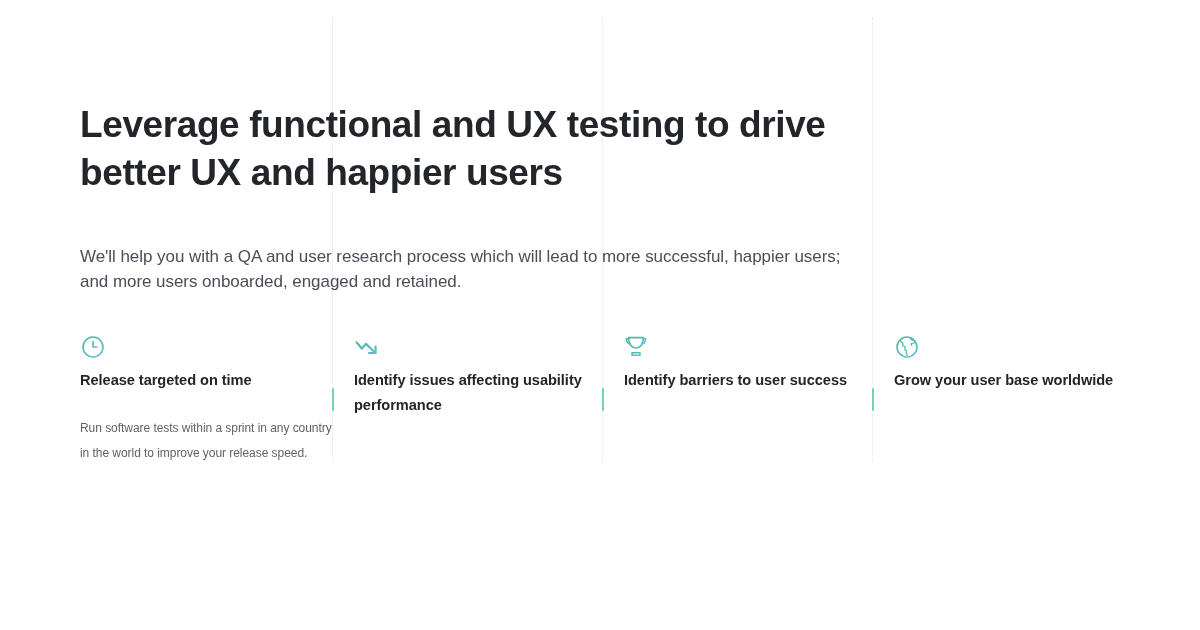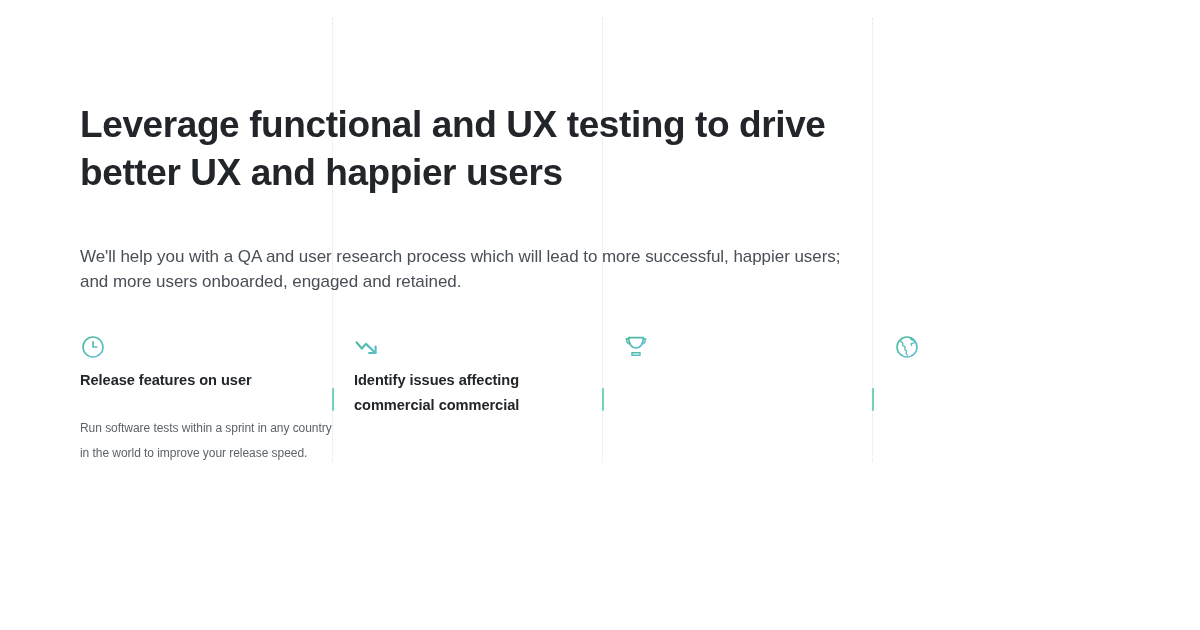--- a/index.html
+++ b/index.html
@@ -137,41 +137,41 @@
             <defs>
               <linearGradient id="g1" x1="0" y1="0" x2="1" y2="1">
                 <stop offset="0" stop-color="#4cb99b"></stop>
                 <stop offset="1" stop-color="#5fbfd6"></stop>
               </linearGradient>
             </defs>
             <circle cx="12" cy="12" r="9.2" stroke="url(#g1)" stroke-width="1.5"></circle>
             <path d="M12 7.2V12h3.6" stroke="url(#g1)" stroke-width="1.5" stroke-linecap="round" stroke-linejoin="round"></path>
           </svg>
         </span>
-        <div class="col-title">Release features on user</div>
+        <div class="col-title">Release targeted on time</div>
         <div class="col-body">Run software tests within a sprint in any country in the world to improve your release speed.</div>
       </div>
     </div>
 
     <div class="col c2">
       <div class="col-inner">
         <div class="accent-bar"></div>
         <span class="icon-wrap">
           <svg width="27" height="26" viewBox="0 0 26 24" fill="none">
             <defs>
               <linearGradient id="g2" x1="0" y1="0" x2="1" y2="1">
                 <stop offset="0" stop-color="#4cb99b"></stop>
                 <stop offset="1" stop-color="#5fbfd6"></stop>
               </linearGradient>
             </defs>
             <path d="M2.5 7.5L7.5 13.5L11.5 9L20.5 17.5" stroke="url(#g2)" stroke-width="2.1" stroke-linecap="round" stroke-linejoin="round"></path>
             <path d="M20.8 11.6V17.8H14.6" stroke="url(#g2)" stroke-width="2.1" stroke-linecap="round" stroke-linejoin="round"></path>
           </svg>
         </span>
-        <div class="col-title">Identify issues affecting commercial commercial</div>
+        <div class="col-title">Identify issues affecting usability performance</div>
       </div>
     </div>
 
     <div class="col c3">
       <div class="col-inner">
         <div class="accent-bar"></div>
         <span class="icon-wrap">
           <svg width="24" height="26" viewBox="0 0 22 24" fill="none">
             <defs>
               <linearGradient id="g3" x1="0" y1="0" x2="1" y2="1">
@@ -179,36 +179,38 @@
                 <stop offset="1" stop-color="#5fbfd6"></stop>
               </linearGradient>
             </defs>
             <path d="M4.2 3.3h13.6c0 5.6-2.6 9.6-6.8 9.6S4.2 8.9 4.2 3.3z" stroke="url(#g3)" stroke-width="1.5" stroke-linejoin="round"></path>
             <path d="M4.3 4.4H2.2c0 3.1 1.6 4.6 3.4 4.8M17.7 4.4h2.1c0 3.1-1.6 4.6-3.4 4.8" stroke="url(#g3)" stroke-width="1.4" stroke-linecap="round"></path>
             <path d="M11 12.9v4.3" stroke="url(#g3)" stroke-width="1.5" stroke-linecap="round"></path>
             <path d="M7.3 17.3h7.4v2.4H7.3z" stroke="url(#g3)" stroke-width="1.4" stroke-linejoin="round"></path>
             <path d="M5.3 21.3h11.4" stroke="url(#g3)" stroke-width="1.6" stroke-linecap="round"></path>
           </svg>
         </span>
+        <div class="col-title">Identify barriers to user success</div>
       </div>
     </div>
 
     <div class="col c4">
       <div class="col-inner">
         <div class="accent-bar"></div>
         <span class="icon-wrap">
           <svg width="26" height="26" viewBox="0 0 24 24" fill="none">
             <defs>
               <linearGradient id="g4" x1="0" y1="0" x2="1" y2="1">
                 <stop offset="0" stop-color="#4cb99b"></stop>
                 <stop offset="1" stop-color="#5fbfd6"></stop>
               </linearGradient>
             </defs>
             <circle cx="12" cy="12" r="9.2" stroke="url(#g4)" stroke-width="1.5"></circle>
             <path d="M6.1 6.3c.7 1.4 1.3 1.1 1.9 2 .5.9-.4 1.6.2 2.4.6.8 1.6.2 2 1.1.4.9-.6 1.8-.1 2.7.4.7 1.2.4 1.4 1.3.2.8-.5 1.5-.2 2.3.2.6.8.9 1.1 1.4" stroke="url(#g4)" stroke-width="1.25" stroke-linecap="round" stroke-linejoin="round"></path>
             <path d="M15.3 3.6c-.3 1.1.4 1.5 1.2 1.9.9.4 1.9.1 2.5.8.5.6.2 1.5-.5 1.9-.8.4-1.8 0-2.4.6-.5.5-.2 1.3.3 1.8" stroke="url(#g4)" stroke-width="1.25" stroke-linecap="round" stroke-linejoin="round"></path>
           </svg>
         </span>
+        <div class="col-title">Grow your user base worldwide</div>
       </div>
     </div>
 
   </div>
 </div>
 
 </body></html>

